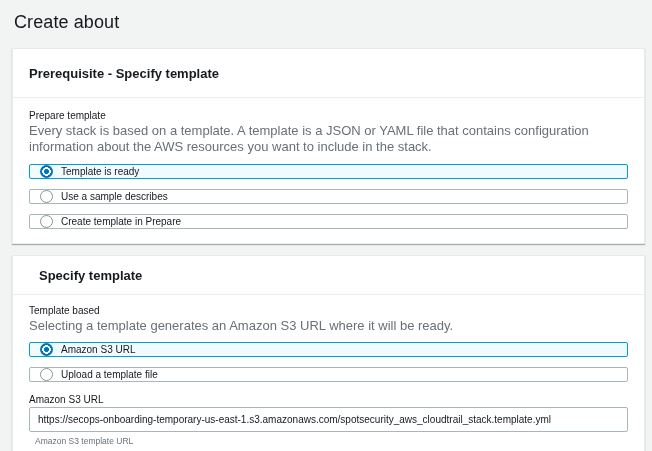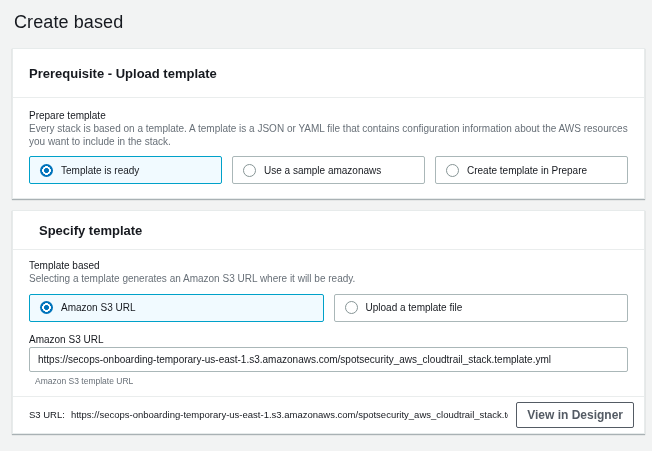--- a/index.html
+++ b/index.html
@@ -22,22 +22,22 @@
     box-shadow:0 1px 1px 0 rgba(0,28,36,0.3);
     margin-bottom:11px;
   }
   .card-header { padding:17px 16px 16px; border-bottom:1px solid #eaeded; }
   .card-header.compact { padding:12px 26px 11px; }
   h2.card-title { font-size:13px; font-weight:700; margin:0; color:#16191f; }
   .card-subtitle { font-size:8.5px; color:#687078; margin-top:4px; }
   .card-body { padding:12px 16px 14px; }
   .card-body.tall { padding:10px 16px 10px; }
   .field-label { font-size:10px; color:#16191f; margin-bottom:2px; }
-  .field-desc { font-size:10px; color:#687078; margin-bottom:8px; line-height:1.25; }
-  .tiles { display:flex; gap:10px; }
+  .field-desc { font-size:13px; color:#687078; margin-bottom:8px; line-height:1.25; }
+  .tiles { display:flex; gap:10px;flex-direction:column; }
   .tile {
     flex:1; display:flex; align-items:center; gap:8px;
     height:28px; padding:0 10px;
     border:1px solid #aab7b8; border-radius:2px;
     background:#ffffff; font-size:10px; color:#16191f;
     cursor:pointer; white-space:nowrap; overflow:hidden;
   }
   .tile.selected { border-color:#00a1c9; background:#f1faff; }
   .radio {
     width:13px; height:13px; border-radius:50%;
@@ -73,37 +73,37 @@
   .actions {
     display:flex; justify-content:flex-end; align-items:center;
     gap:20px; padding:12px 3px 0 0;
   }
 </style>
 </head>
 <body>
 
 <div class="page">
 
-  <h1 class="page-title">Create based</h1>
+  <h1 class="page-title">Create about</h1>
 
   <div class="card">
     <div class="card-header">
-      <h2 class="card-title">Prerequisite - Upload template</h2>
+      <h2 class="card-title">Prerequisite - Specify template</h2>
     </div>
     <div class="card-body">
       <div class="field-label">Prepare template</div>
       <div class="field-desc">Every stack is based on a template. A template is a JSON or YAML file that contains configuration information about the AWS resources you want to include in the stack.</div>
       <div class="tiles">
         <div class="tile selected">
           <span class="radio on"></span>
           <span>Template is ready</span>
         </div>
         <div class="tile">
           <span class="radio"></span>
-          <span>Use a sample amazonaws</span>
+          <span>Use a sample describes</span>
         </div>
         <div class="tile">
           <span class="radio"></span>
           <span>Create template in Prepare</span>
         </div>
       </div>
     </div>
   </div>
 
   <div class="card">

